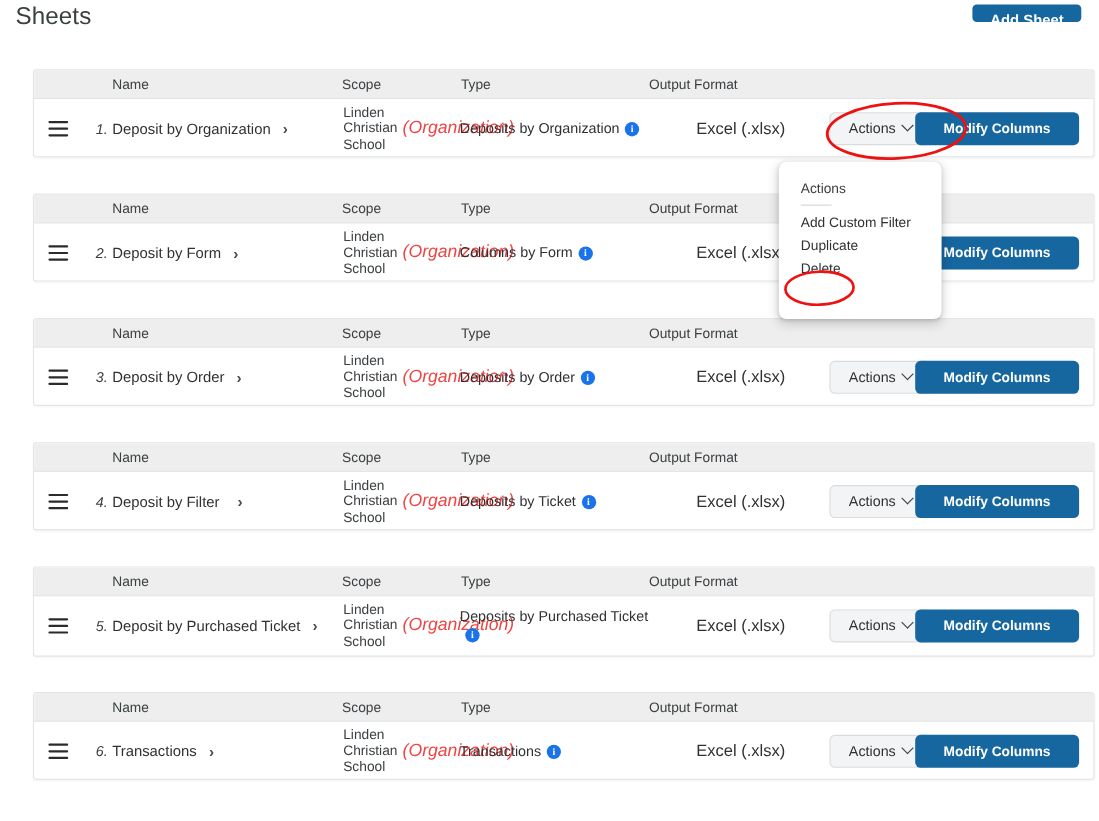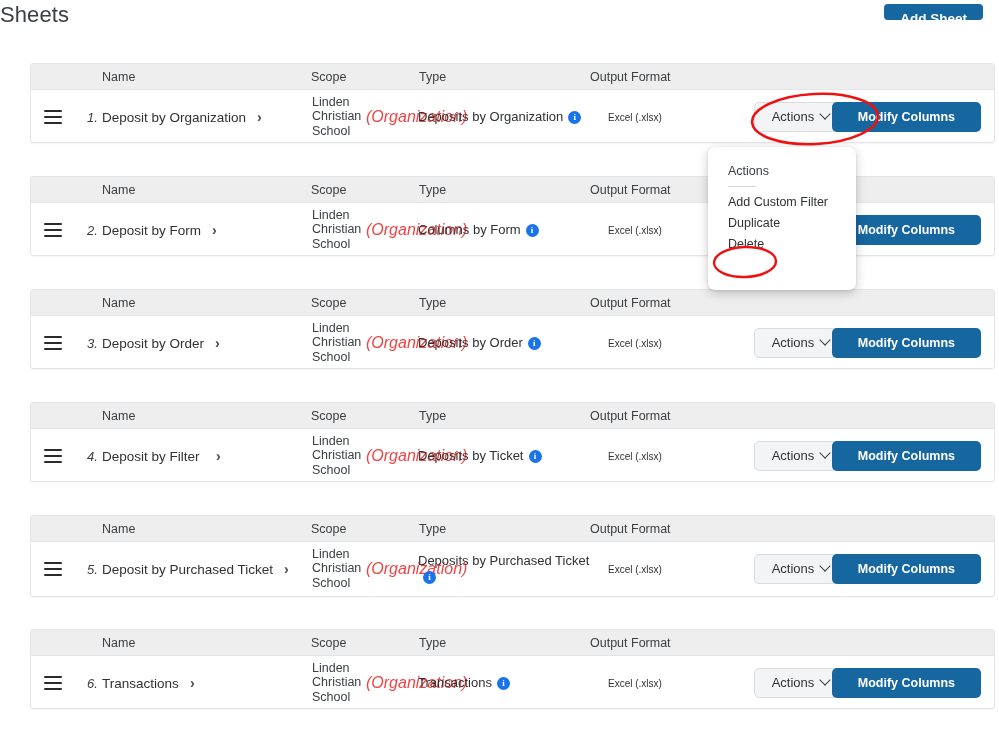--- a/index.html
+++ b/index.html
@@ -11,21 +11,21 @@
     color: #333333;
     overflow: hidden;
   }
   .page { position: relative; width: 999px; height: 746px; }
 
   
   .page-header {
     position: absolute; left: 0; top: 0; width: 999px; height: 55px;
   }
   .page-title {
-    position: absolute; left: 0; top: 2px;
+    position: absolute; left: 14px; top: 2px;
     font-size: 22px; font-weight: 400; color: #3c4043;
     letter-spacing: .1px;
   }
   .add-sheet-btn {
     position: absolute; right: 16px; top: 4px;
     background: #16669f; color: #ffffff;
     border: none; border-radius: 4px;
     padding: 0 16px; height: 16px; line-height: 30px;
     font-size: 13.5px; font-weight: 700;
     font-family: "Liberation Sans", sans-serif;
@@ -100,22 +100,22 @@
   .info-icon {
     display: inline-block; vertical-align: middle;
     width: 13px; height: 13px; border-radius: 50%;
     background: #1a73e8; color: #ffffff;
     font-size: 9px; font-weight: 700; font-style: normal;
     text-align: center; line-height: 13px;
     margin-left: 5px; cursor: pointer;
     font-family: "Liberation Serif", serif;
   }
   .output-cell {
-    position: absolute; left: 577px; top: 50%; transform: translateY(-50%);
-    font-size: 10px; color: #2f3133; white-space: nowrap;
+    position: absolute; left: 602px; top: 50%; transform: translateY(-50%);
+    font-size: 15px; color: #2f3133; white-space: nowrap;
   }
 
   .actions-btn {
     position: absolute; right: 147px; top: 50%; transform: translateY(-50%);
     width: 93px; height: 30px;
     background: #f3f4f5; border: 1px solid #d9dbdd; border-radius: 5px;
     font-size: 13px; color: #2f3133; cursor: pointer;
     font-family: "Liberation Sans", sans-serif;
     display: flex; align-items: center; justify-content: center; gap: 7px;
   }

